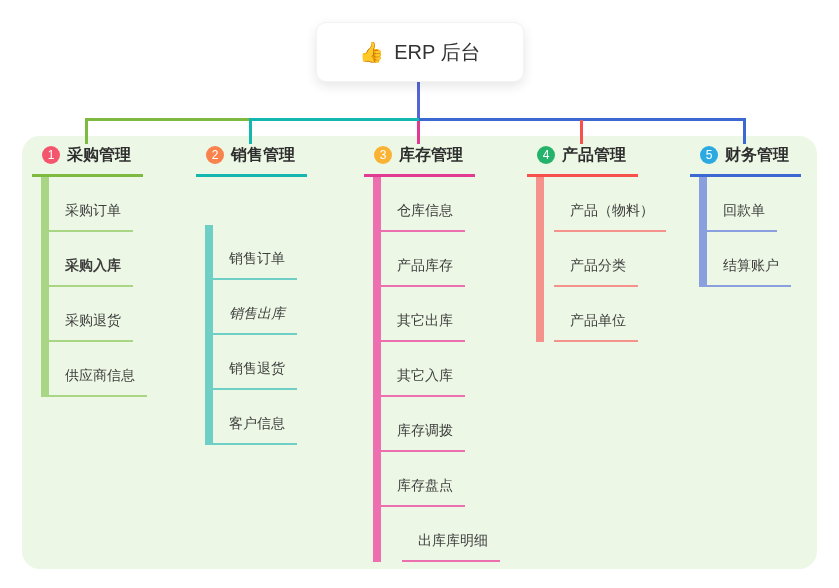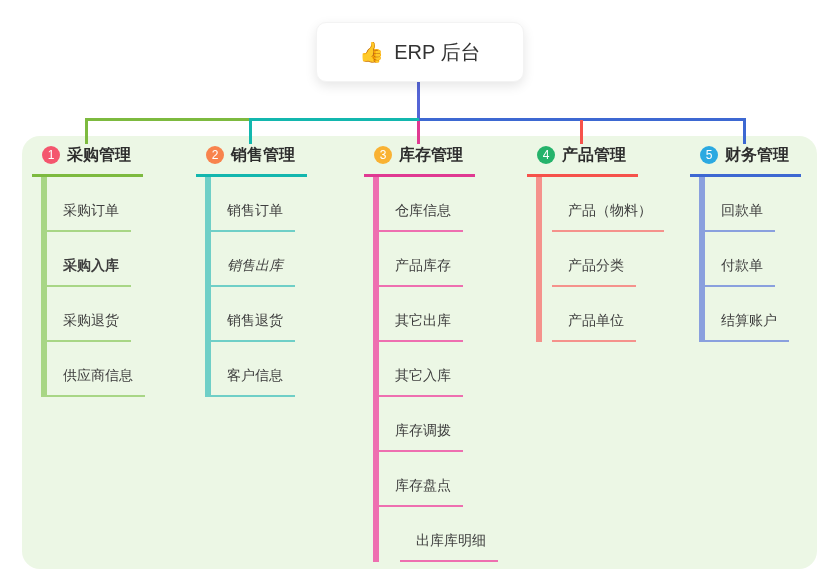--- a/index.html
+++ b/index.html
@@ -41,21 +41,21 @@
     display:flex;align-items:center;gap:7px;
     padding:0 12px 8px 10px;border-bottom:3px solid #999;
     width:max-content;height:22px;
   }
   .badge{
     width:18px;height:18px;border-radius:50%;flex:0 0 18px;
     display:flex;align-items:center;justify-content:center;
     color:#ffffff;font-size:12px;font-weight:500;
   }
   .branch-label{font-size:16px;font-weight:600;color:#2d2d2d;white-space:nowrap;}
-  .children{margin-left:9px;border-left:6px solid #1d4ed8;width:max-content;}
+  .children{margin-left:9px;border-left:8px solid #1d4ed8;width:max-content;}
   .child{
     padding:23px 12px 10px 16px;border-bottom:2px solid #ccc;
     width:max-content;font-size:14px;color:#3e3e3e;white-space:nowrap;
     line-height:20px;
   }
 </style>
 </head>
 <body>
 
 <div class="stage">
@@ -88,21 +88,21 @@
       <div class="child" style="border-bottom-color: rgb(168, 214, 133);">采购退货</div>
       <div class="child" style="border-bottom-color: rgb(168, 214, 133);">供应商信息</div>
     </div>
   </div>
 
   <div class="col col2">
     <div class="branch-head" style="border-bottom-color: rgb(19, 183, 174);">
       <span class="badge" style="background-color: rgb(248, 131, 77);">2</span>
       <span class="branch-label">销售管理</span>
     </div>
-    <div class="children" style="border-left-color: rgb(111, 207, 199);">
+    <div class="children" style="border-left-color: rgb(111, 207, 199); margin-top: 48px;">
       <div class="child" style="border-bottom-color: rgb(111, 207, 199);">销售订单</div>
       <div class="child" style="border-bottom-color: rgb(111, 207, 199); font-style: italic;">销售出库</div>
       <div class="child" style="border-bottom-color: rgb(111, 207, 199);">销售退货</div>
       <div class="child" style="border-bottom-color: rgb(111, 207, 199);">客户信息</div>
     </div>
   </div>
 
   <div class="col col3">
     <div class="branch-head" style="border-bottom-color: rgb(224, 58, 146);">
       <span class="badge" style="background-color: rgb(249, 178, 51);">3</span>
@@ -131,18 +131,17 @@
     </div>
   </div>
 
   <div class="col col5">
     <div class="branch-head" style="border-bottom-color: rgb(61, 104, 210);">
       <span class="badge" style="background-color: rgb(43, 169, 225);">5</span>
       <span class="branch-label">财务管理</span>
     </div>
     <div class="children" style="border-left-color: rgb(138, 160, 222);">
       <div class="child" style="border-bottom-color: rgb(138, 160, 222);">回款单</div>
-      <div class="child" style="border-bottom-color: rgb(138, 160, 222);">付款单</div>
       <div class="child" style="border-bottom-color: rgb(138, 160, 222);">结算账户</div>
     </div>
   </div>
 
 </div>
 
 </body></html>

